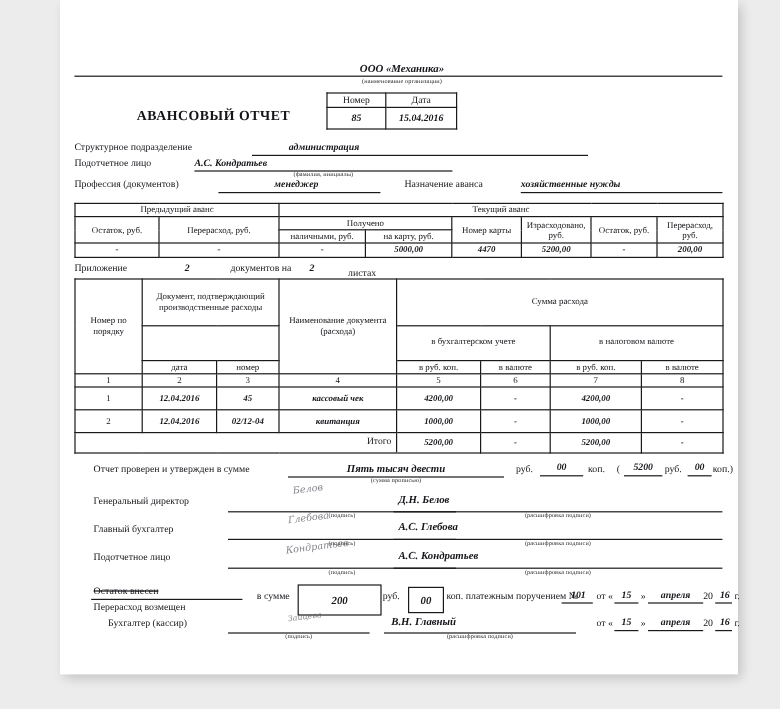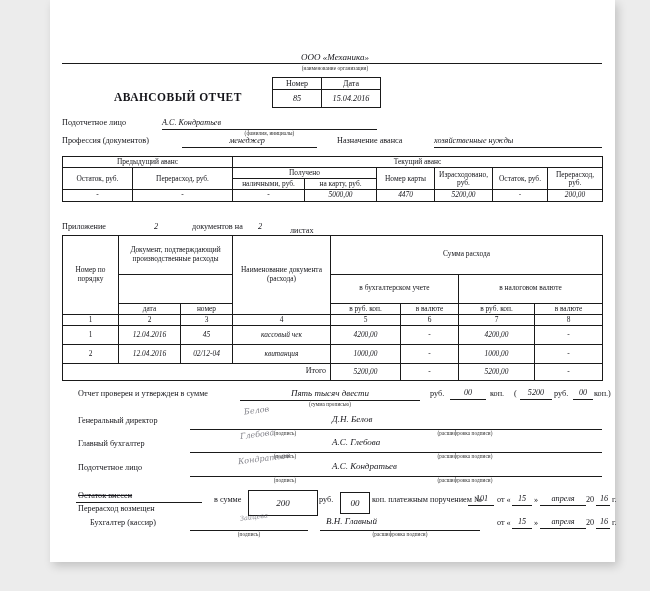--- a/index.html
+++ b/index.html
@@ -26,21 +26,21 @@
     position: absolute;
     left: 62px;
     top: 52px;
     width: 540px;
     color: #15151a;
     font-size: 8.2px;
     line-height: 1.18;
   }
   .hw {
     font-style: italic;
-    font-weight: normal;
+    font-weight: bold;
     font-family: "Liberation Serif", serif;
   }
   .tiny {
     font-size: 5.2px;
     color: #2a2a2a;
     letter-spacing: 0.02em;
   }
 
   
   .org-row { position: relative; height: 19px; }
@@ -149,20 +149,25 @@
         <td class="h2">Дата</td>
       </tr>
       <tr>
         <td class="v hw">85</td>
         <td class="v hw">15.04.2016</td>
       </tr>
     </tbody>
       </table>
   </div>
 
+  <div class="frow" style="height:13px">
+    <div class="lbl" style="left:0">Структурное подразделение</div>
+    <div class="val hw" style="left:148px;width:120px">администрация</div>
+    <div class="rule" style="left:148px;top:12px;width:280px"></div>
+  </div>
 
   <div class="frow" style="height:18px">
     <div class="lbl" style="left:0">Подотчетное лицо</div>
     <div class="val hw" style="left:100px;width:140px;text-align:left">А.С. Кондратьев</div>
     <div class="rule" style="left:100px;top:12px;width:215px"></div>
     <div class="cap-center tiny" style="left:100px;top:13px;width:215px">(фамилия, инициалы)</div>
   </div>
 
   <div class="frow" style="height:16px">
     <div class="lbl" style="left:0">Профессия (документов)</div>
@@ -209,21 +214,21 @@
       <td class="val hw">-</td>
       <td class="val hw">5000,00</td>
       <td class="val hw">4470</td>
       <td class="val hw">5200,00</td>
       <td class="val hw">-</td>
       <td class="val hw">200,00</td>
     </tr>
   </tbody>
     </table>
 
-  <div class="appl-row" style="margin-top:20px">
+  <div class="appl-row" style="margin-top:4px">
     <div class="abs" style="left:0;top:0">Приложение</div>
     <div class="abs hw" style="left:92px;top:0">2</div>
     <div class="abs" style="left:130px;top:0">документов на</div>
     <div class="abs hw" style="left:196px;top:0">2</div>
     <div class="abs" style="left:228px;top:4px">листах</div>
   </div>
 
   <table class="grid">
     <colgroup>
       <col style="width:56px">

